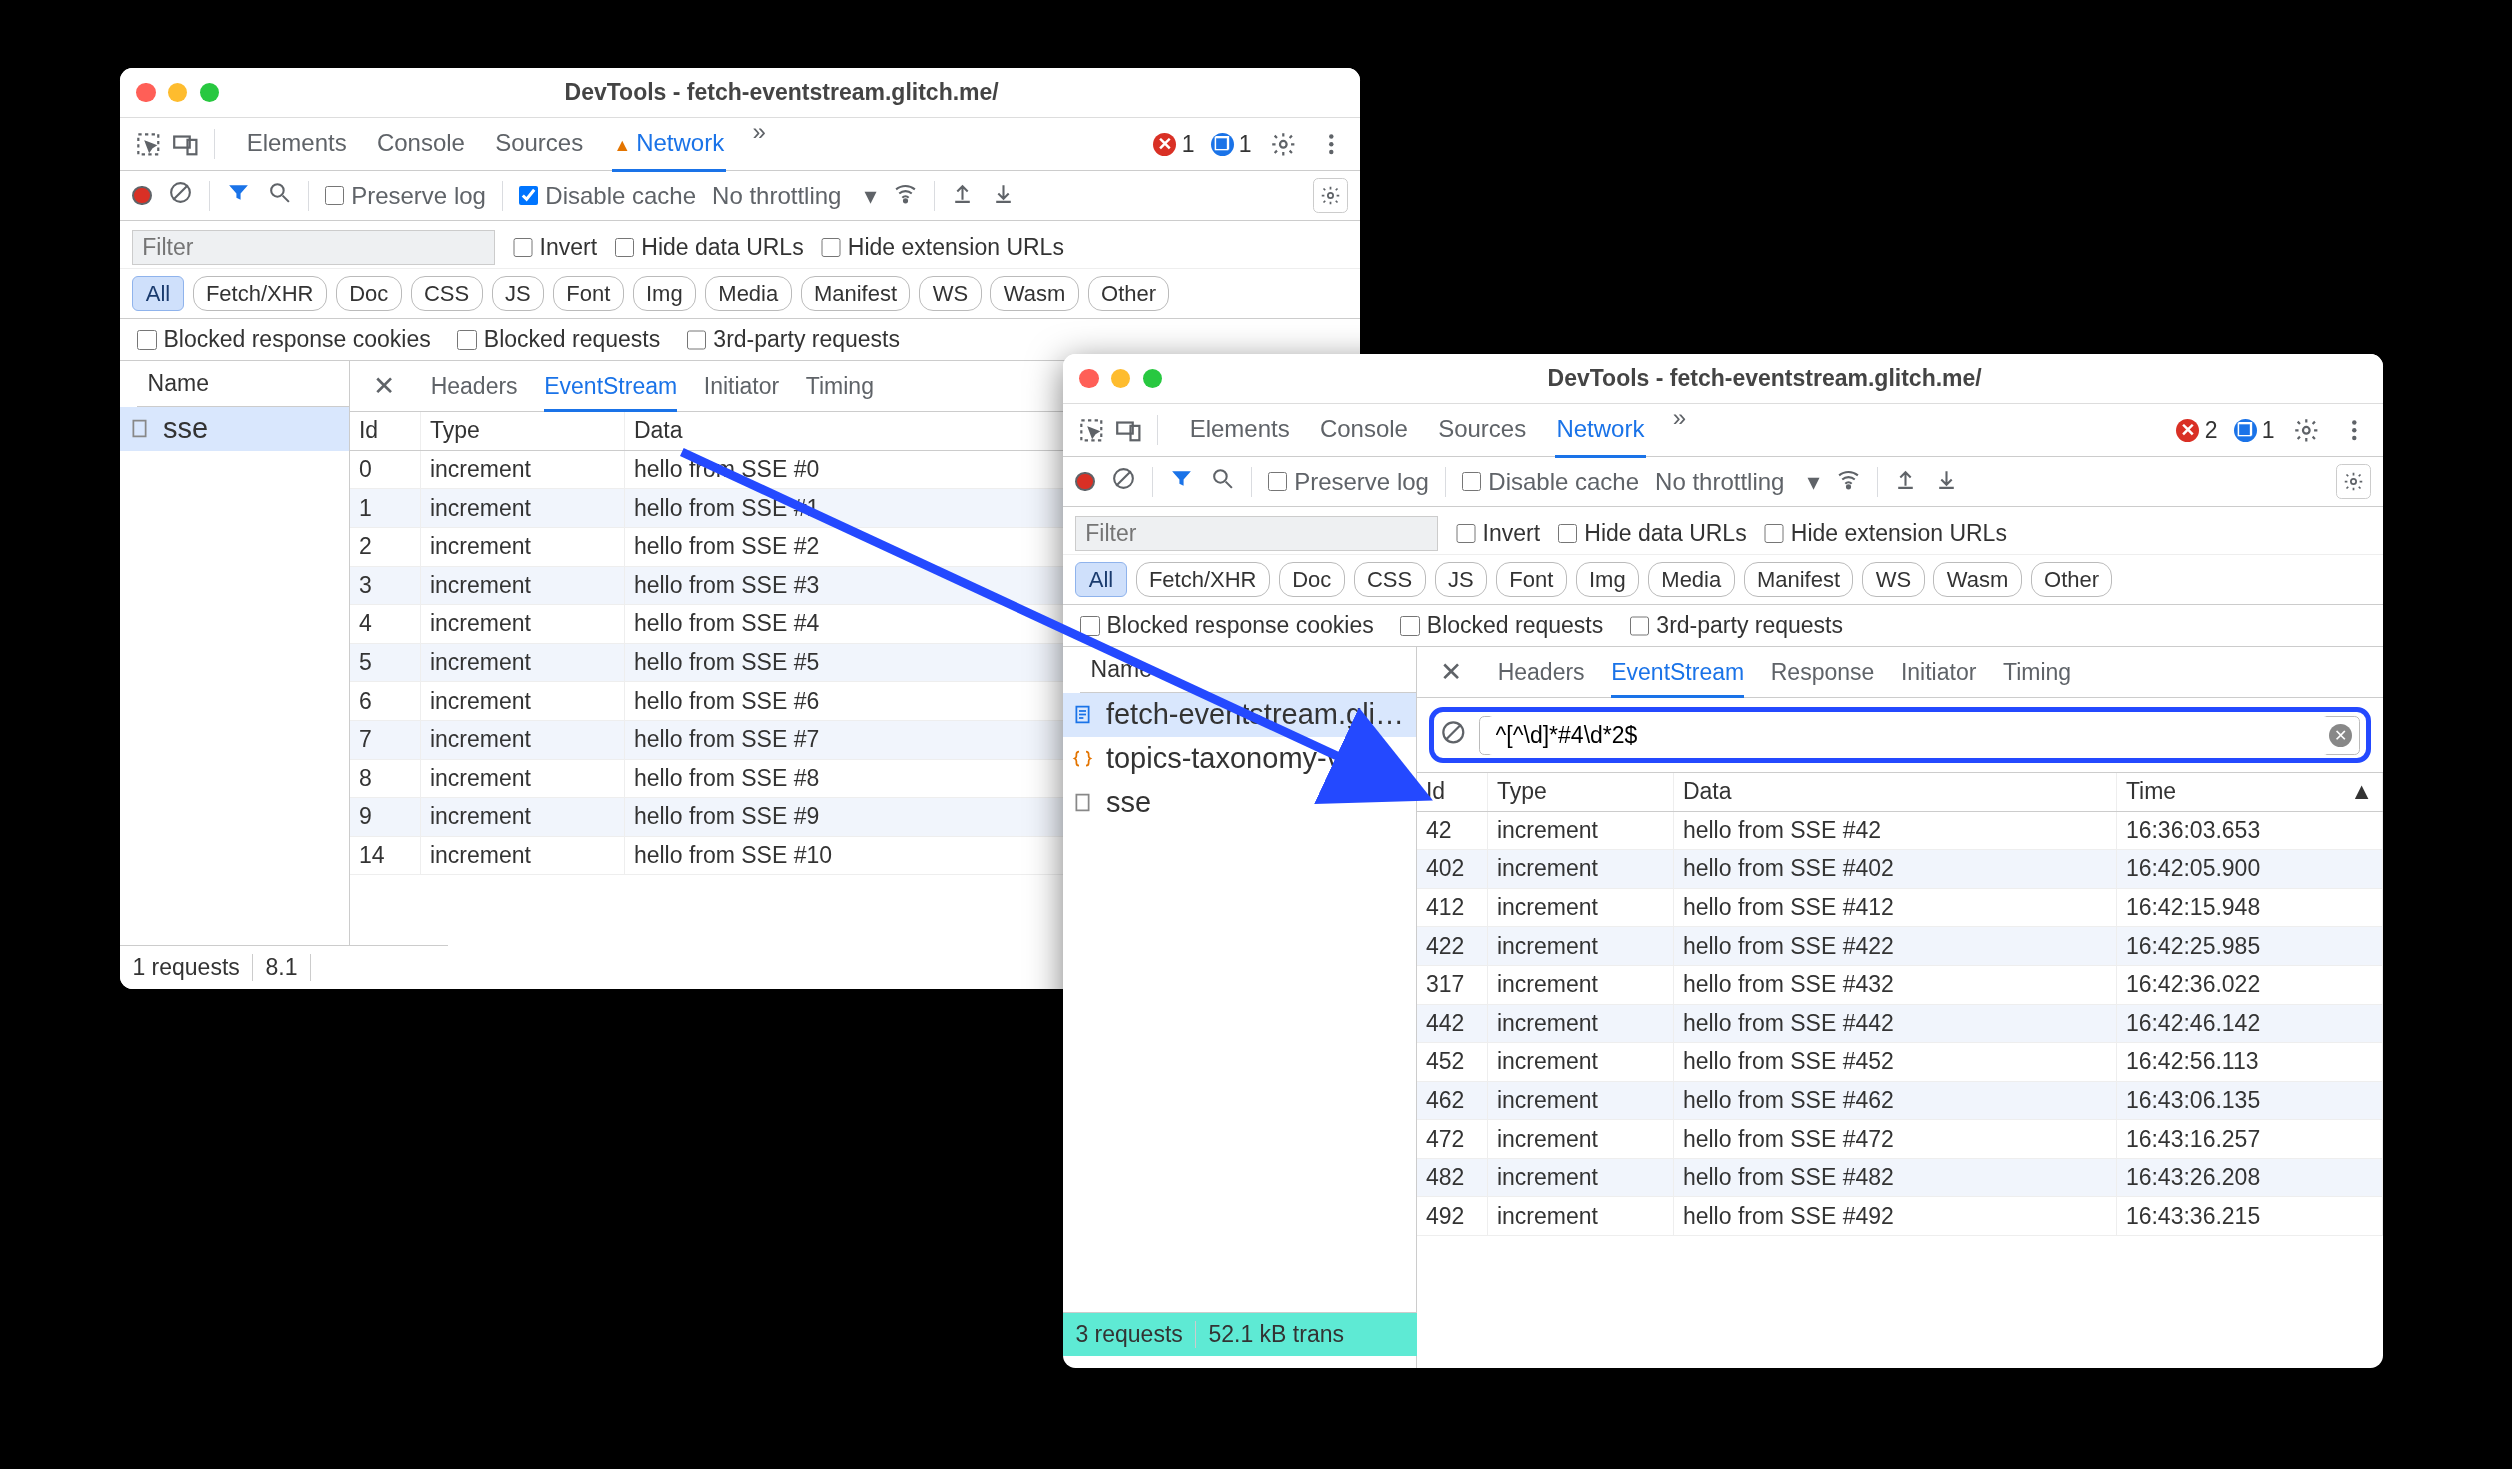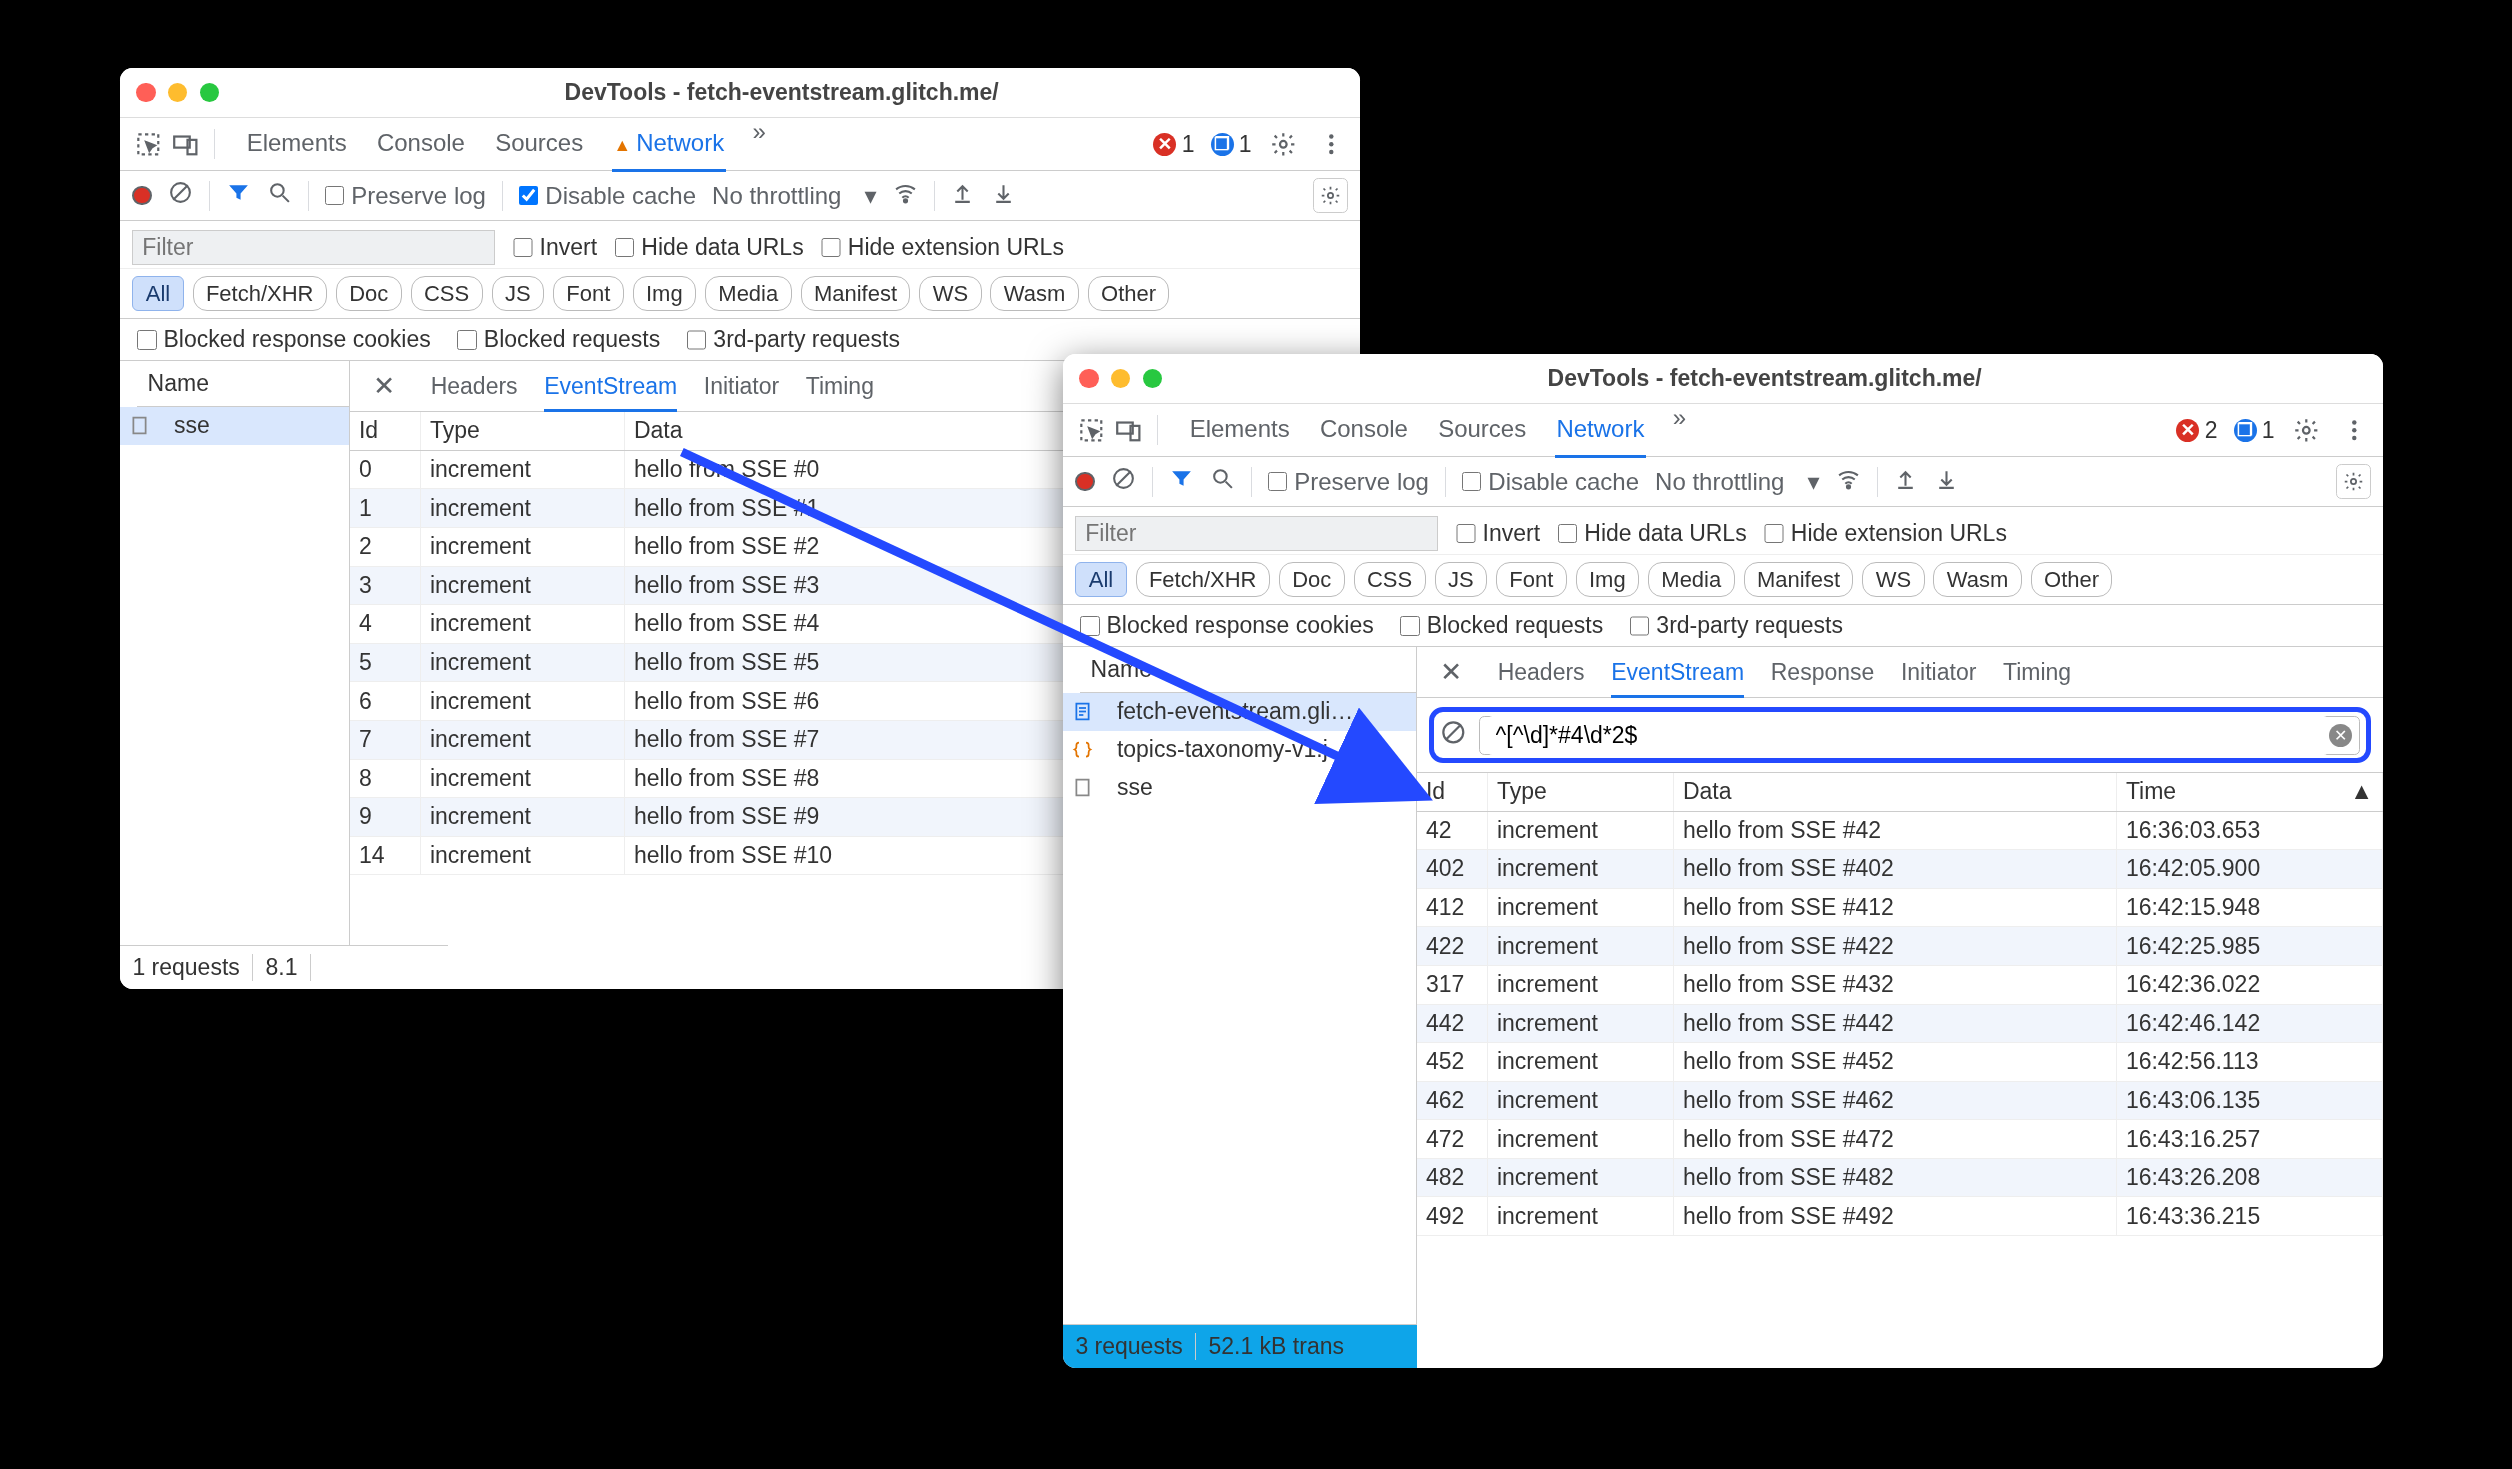--- a/index.html
+++ b/index.html
@@ -36,21 +36,21 @@
   .filterbar input[type=text] { width: 363px; height: 35px; border: 0.9px solid #ccc; padding: 0 8.9px; font-size: 23px; color: #777; background: #eef0f2; }
   .typebar { padding: 7px 12.4px; display: flex; gap: 8.9px; flex-wrap: wrap; border-bottom: 0.9px solid #ccc; }
   .chip { padding: 3.5px 12.4px; border: 0.9px solid #bbb; border-radius: 14px; font-size: 22px; color: #333; background: #fff; }
   .chip.active { background: #cfe0fb; border-color: #8fb3ec; color: #1a3b6e; border-radius: 6px; }
   .checkbar { padding: 7px 17px; display: flex; gap: 26.6px; border-bottom: 0.9px solid #ccc; }
 
   .body { flex: 1; display: flex; overflow: hidden; }
   .namecol { border-right: 0.9px solid #ccc; display: flex; flex-direction: column; }
   .namecol .hdr { font-weight: 400; padding: 8.9px 10.6px; border-bottom: 0.9px solid #ccc; color: #333; margin-left: 17px; }
   .namelist { flex: 1; overflow: hidden; }
-  .nameitem { padding: 5.3px 8.9px; display: flex; align-items: center; gap: 24px; font-size: 23px; }
+  .nameitem { padding: 5.3px 8.9px; display: flex; align-items: center; gap: 13px; font-size: 29px; }
   .nameitem.sel { background: #d9e7fd; }
   .fileicon { width: 21px; height: 21px; flex-shrink: 0; }
 
   .detail { flex: 1; display: flex; flex-direction: column; overflow: hidden; }
   .subtabs { display: flex; align-items: center; gap: 26.6px; padding: 8.9px 14px; border-bottom: 0.9px solid #ccc; color: #5f6368; }
   .subtabs .close { font-size: 26.6px; color: #5f6368; padding: 0 8.9px; }
   .subtab.active { color: #1a73e8; border-bottom: 3.5px solid #1a73e8; padding-bottom: 8.9px; margin-bottom: -12.4px; }
   .regexrow { padding: 8.9px 12.4px; display: flex; align-items: center; gap: 14px; border-bottom: 0.9px solid #ccc; }
   .regexrow input { flex: 1; height: 39px; font-size: 23px; padding: 0 8.9px; border: 0.9px solid #bbb; border-radius: 5.3px; }
   .highlight-ring { border: 5.3px solid #2449ff; border-radius: 14px; padding: 3.5px 5.3px; display: flex; align-items: center; gap: 12.4px; flex: 1; }
@@ -588,21 +588,21 @@
           <div class="trow">
             <div class="tcell c-id">492</div>
             <div class="tcell c-type">increment</div>
             <div class="tcell c-data">hello from SSE #492</div>
             <div class="tcell c-time">16:43:36.215</div>
           </div>
         </div>
     </div>
   </div>
 
-  <div class="footer" style="position:absolute;bottom:0;left:0;width:354px;background:#0ea5e9;">
+  <div class="footer" style="position:absolute;bottom:12px;left:0;width:354px;background:#5eead4;">
     <span>3 requests</span>
     <span class="sep"></span>
     <span>52.1 kB trans</span>
   </div>
 </div>
 
 <svg class="arrow" style="left:673px;top:443px;" width="797" height="390" viewBox="0 0 900 440">
   <defs>
       <marker id="ah" markerWidth="14" markerHeight="14" refX="10" refY="6" orient="auto">
         <path d="M0,0 L12,6 L0,12 z" fill="#2449ff"></path>

